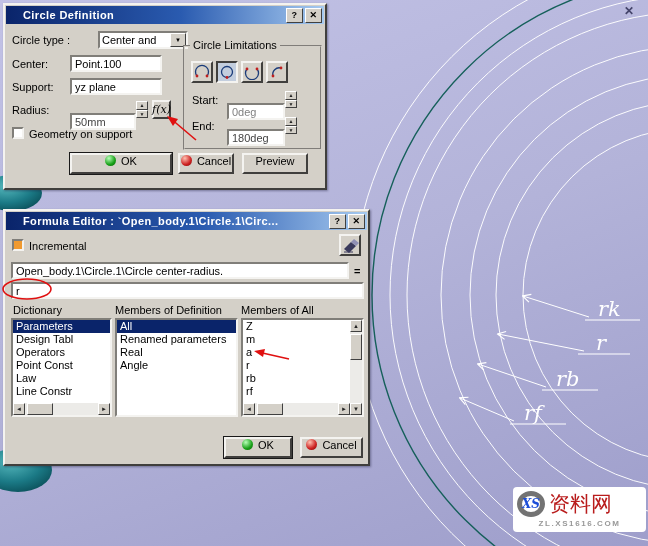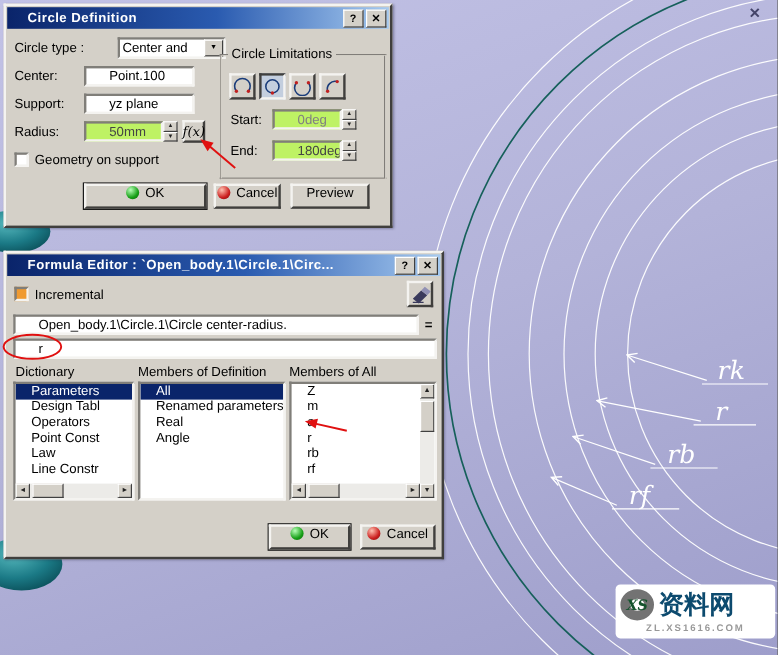--- a/index.html
+++ b/index.html
@@ -29,23 +29,23 @@
     flex:0 0 auto;width:15px;height:13px;margin-left:2px;background:#d4d0c8;color:#000;
     border:1px solid;border-color:#fff #404040 #404040 #fff;
     font-size:9px;font-weight:bold;line-height:12px;text-align:center;
   }
   .dbody{position:absolute;left:0;top:20px;right:0;bottom:0;}
   .lbl{position:absolute;white-space:nowrap;}
 
   .field{
     position:absolute;background:#fff;height:17px;box-sizing:border-box;
     border:2px solid;border-color:#807e79 #f4f3f0 #f4f3f0 #807e79;
-    padding:1px 19px;white-space:nowrap;overflow:hidden;line-height:12px;
-  }
-  .field.gray{background:#bef264;color:#444;}
+    padding:1px 3px;white-space:nowrap;overflow:hidden;line-height:12px;
+  }
+  .field.gray{background:#ffffff;color:#444;margin-top:12px;}
   .field.graytext{color:#808080;}
 
   .combo{position:absolute;height:18px;box-sizing:border-box;background:#fff;
     border:2px solid;border-color:#807e79 #f4f3f0 #f4f3f0 #807e79;display:flex;}
   .combo-text{flex:1;padding:1px 2px;line-height:13px;overflow:hidden;white-space:nowrap;}
   .combo-arrow{flex:0 0 14px;background:#d4d0c8;border:1px solid;border-color:#fff #404040 #404040 #fff;
     font-size:6px;line-height:12px;text-align:center;color:#000;}
 
   .spinner{position:absolute;width:12px;height:17px;display:flex;flex-direction:column;}
   .sp-btn{flex:1;background:#d4d0c8;border:1px solid;border-color:#fff #404040 #404040 #fff;
@@ -76,43 +76,43 @@
   .fx-btn{position:absolute;width:19px;height:19px;box-sizing:border-box;background:#d4d0c8;
     border:2px solid;border-color:#f4f3f0 #403f3d #403f3d #f4f3f0;
     display:flex;align-items:center;justify-content:center;
     font-family:"DejaVu Serif",serif;font-style:italic;font-size:11px;}
 
   .listbox{position:absolute;background:#fff;box-sizing:border-box;
     border:2px solid;border-color:#807e79 #f4f3f0 #f4f3f0 #807e79;overflow:hidden;}
   .list-items{position:absolute;left:0;top:0;right:0;bottom:0;}
   .listbox.has-h .list-items{bottom:12px;}
   .listbox.has-v .list-items{right:12px;}
-  .list-item{height:13px;line-height:13px;padding:0 13px;white-space:nowrap;overflow:hidden;}
+  .list-item{height:13px;line-height:13px;padding:0 3px;white-space:nowrap;overflow:hidden;}
   .list-item.selected{background:#0a246a;color:#fff;}
 
   .hscroll{position:absolute;left:0;right:0;bottom:0;height:12px;background:#ecebe8;display:flex;}
   .listbox.has-v .hscroll{right:12px;}
   .vscroll{position:absolute;right:0;top:0;bottom:0;width:12px;background:#ecebe8;display:flex;flex-direction:column;}
   .sc-btn{flex:0 0 12px;background:#d4d0c8;border:1px solid;border-color:#fff #404040 #404040 #fff;
     font-size:6px;line-height:10px;text-align:center;color:#222;box-sizing:border-box;}
   .sc-track{flex:1;position:relative;}
   .sc-thumb{position:absolute;background:#d4d0c8;border:1px solid;border-color:#fff #404040 #404040 #fff;box-sizing:border-box;}
   .hscroll .sc-thumb{left:2px;top:0;height:12px;width:26px;}
   .vscroll .sc-thumb{top:2px;left:0;width:12px;height:26px;}
 
   .overlay-svg{position:absolute;left:0;top:0;z-index:60;pointer-events:none;}
 
   
   .watermark{position:absolute;left:513px;top:487px;width:133px;height:45px;z-index:5;
     background:#fff;border-radius:4px;padding:2px 4px;box-sizing:border-box;}
   .wm-row{display:flex;align-items:center;gap:4px;height:30px;}
-  .wm-logo{width:28px;height:26px;border:8px solid #737373;border-radius:50%;box-sizing:border-box;
+  .wm-logo{width:28px;height:26px;border:5px solid #737373;border-radius:50%;box-sizing:border-box;
     display:flex;align-items:center;justify-content:center;
-    font-family:"DejaVu Serif",serif;font-style:italic;font-weight:bold;font-size:12px;color:#14532d;}
-  .wm-name{color:#0c4a6e;font-size:21px;font-weight:bold;white-space:nowrap;}
+    font-family:"DejaVu Serif",serif;font-style:italic;font-weight:bold;font-size:12px;color:#1d4ed8;}
+  .wm-name{color:#b91c1c;font-size:21px;font-weight:normal;white-space:nowrap;}
   .wm-url{color:#999;font-size:8px;font-weight:bold;letter-spacing:1.6px;text-align:center;}
 </style>
 </head>
 <body>
 
 <div class="stage">
 
   <svg class="bg-svg" width="648" height="546" viewBox="0 0 648 546">
     <defs>
       <radialGradient id="tg" cx="40%" cy="32%" r="75%">

